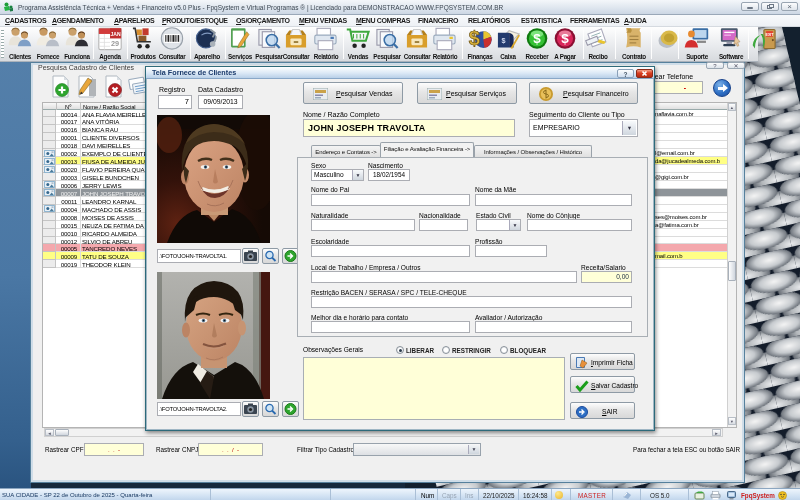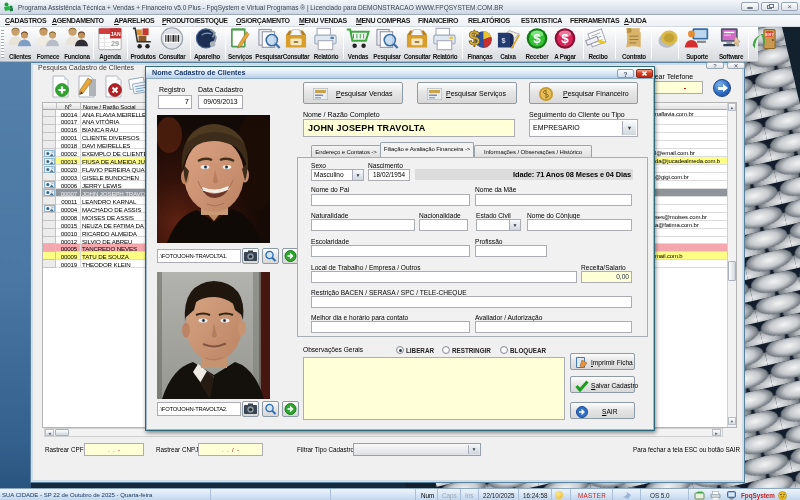--- a/index.html
+++ b/index.html
@@ -586,21 +586,21 @@
   <div class="fld yfld" style="left:168px;top:381px;width:65px;height:13px;text-align:center;color:#b00;line-height:12px;font-size:6px">.&nbsp;&nbsp;.&nbsp;&nbsp;/&nbsp;&nbsp;-</div>
   <div class="lbl" style="left:267px;top:384px;font-size:6.3px">Filtrar Tipo Cadastro</div>
   <div class="ab" style="left:323px;top:381px;width:128px;height:13px;background:linear-gradient(#f8f8f8,#dde0e4);border:1px solid #98a2ac">
     <div class="ab" style="right:1px;top:1px;width:11px;height:9px;background:linear-gradient(#f2f4f6,#cfd6de);border-left:1px solid #aab;font-size:5px;text-align:center;line-height:9px;color:#445">▼</div>
   </div>
   <div class="lbl" style="left:603px;top:384px;font-size:6.3px">Para fechar a tela ESC ou botão SAIR</div>
 </div>
 
 <div class="ab" id="dlg" style="left:145px;top:66px;width:510px;height:365px;background:#f0f0f0;box-shadow:0 0 0 1px #2d6a7a inset,0 0 0 2px #9fb6c4 inset,1px 2px 4px rgba(0,0,0,.45)">
   <div class="ab" style="left:1px;top:1px;width:508px;height:12px;background:linear-gradient(#ffffff,#dce9f6 55%,#b9d0e8);border-bottom:1px solid #8aa8c8">
-    <div class="lbl" style="left:6px;top:2px;font-size:7.2px;font-weight:bold;color:#1a3a6b">Nome Cadastro de Clientes</div>
+    <div class="lbl" style="left:6px;top:2px;font-size:7.2px;font-weight:bold;color:#1a3a6b">Tela Fornece de Clientes</div>
     <div class="ab" style="left:471px;top:1.5px;width:17px;height:9px;background:linear-gradient(#fdfefe,#cfdef0);border:1px solid #8aa0b8;border-radius:2px;font-size:6.5px;font-weight:bold;color:#456;text-align:center;line-height:9px">?</div>
     <div class="ab" style="left:490px;top:1.5px;width:17px;height:9px;background:linear-gradient(#f4a088,#d93d20 45%,#b52a10);border:1px solid #8a2a18;border-radius:2px">
         <svg width="15" height="7" viewBox="0 0 15 7" style="display:block">
           <path d="M5.5 1.5 l4 4 M9.5 1.5 l-4 4" stroke="#fff" stroke-width="1.6"></path>
         </svg>
       </div>
   </div>
   <div class="lbl" style="left:14px;top:20px">Registro</div>
   <div class="fld" style="left:13px;top:29px;width:34px;height:14px;text-align:right;line-height:12px;padding-right:2px;font-size:7.5px">7</div>
   <div class="lbl" style="left:53px;top:20px">Data Cadastro</div>
@@ -788,21 +788,20 @@
   <div class="ab" style="left:329px;top:79px;width:118px;height:12px;background:linear-gradient(#f4f4f4,#e0e0e0);border:1px solid #9aa2aa;border-bottom:none;border-radius:2px 2px 0 0;font-size:6px;text-align:center;line-height:12px;color:#111;letter-spacing:-0.1px">Informações / Observações / Histórico</div>
   <div class="ab" style="left:235px;top:76px;width:94px;height:15px;background:#f2f2f2;border:1px solid #9aa2aa;border-bottom:none;border-radius:2px 2px 0 0;font-size:6px;text-align:center;line-height:13px;color:#111;z-index:2;letter-spacing:-0.1px">Filiação e Avaliação Financeira -&gt;</div>
 
   <div class="ab" style="left:152px;top:91px;width:351px;height:180px;background:#f1f1f1;border:1px solid #a8aeb4"></div>
   <div class="lbl" style="left:166px;top:96px;font-size:6.6px">Sexo</div>
   <div class="fld" style="left:166px;top:103px;width:53px;height:12px;font-size:6.6px;line-height:10px;padding-left:2px">Masculino
     <div class="ab" style="right:0;top:0;width:11px;height:10px;background:linear-gradient(#f8fafc,#cfd6de);border-left:1px solid #aab;text-align:center;line-height:10px;font-size:5px;color:#334">▼</div>
   </div>
   <div class="lbl" style="left:223px;top:96px;font-size:6.6px">Nascimento</div>
   <div class="fld" style="left:223px;top:103px;width:42px;height:12px;font-size:6.4px;line-height:10px;text-align:center">18/02/1954</div>
-  <div class="ab" style="left:270px;top:103px;width:218px;height:11px;background:#dcdcdc;font-size:7.4px;font-weight:bold;text-align:right;line-height:11px;color:#000;letter-spacing:-0.1px">Idade: 71 Anos 08 Meses e 04 Dias&nbsp;</div>
   <div class="lbl" style="left:166px;top:120px;font-size:6.6px">Nome do Pai</div>
   <div class="fld" style="left:166px;top:128px;width:159px;height:12px"></div>
   <div class="lbl" style="left:330px;top:120px;font-size:6.6px">Nome da Mãe</div>
   <div class="fld" style="left:330px;top:128px;width:157px;height:12px"></div>
   <div class="lbl" style="left:166px;top:146px;font-size:6.6px">Naturalidade</div>
   <div class="fld" style="left:166px;top:153px;width:104px;height:12px"></div>
   <div class="lbl" style="left:274px;top:146px;font-size:6.6px">Nacionalidade</div>
   <div class="fld" style="left:274px;top:153px;width:49px;height:12px"></div>
   <div class="lbl" style="left:331px;top:146px;font-size:6.6px">Estado Civil</div>
   <div class="fld" style="left:331px;top:153px;width:45px;height:12px">

